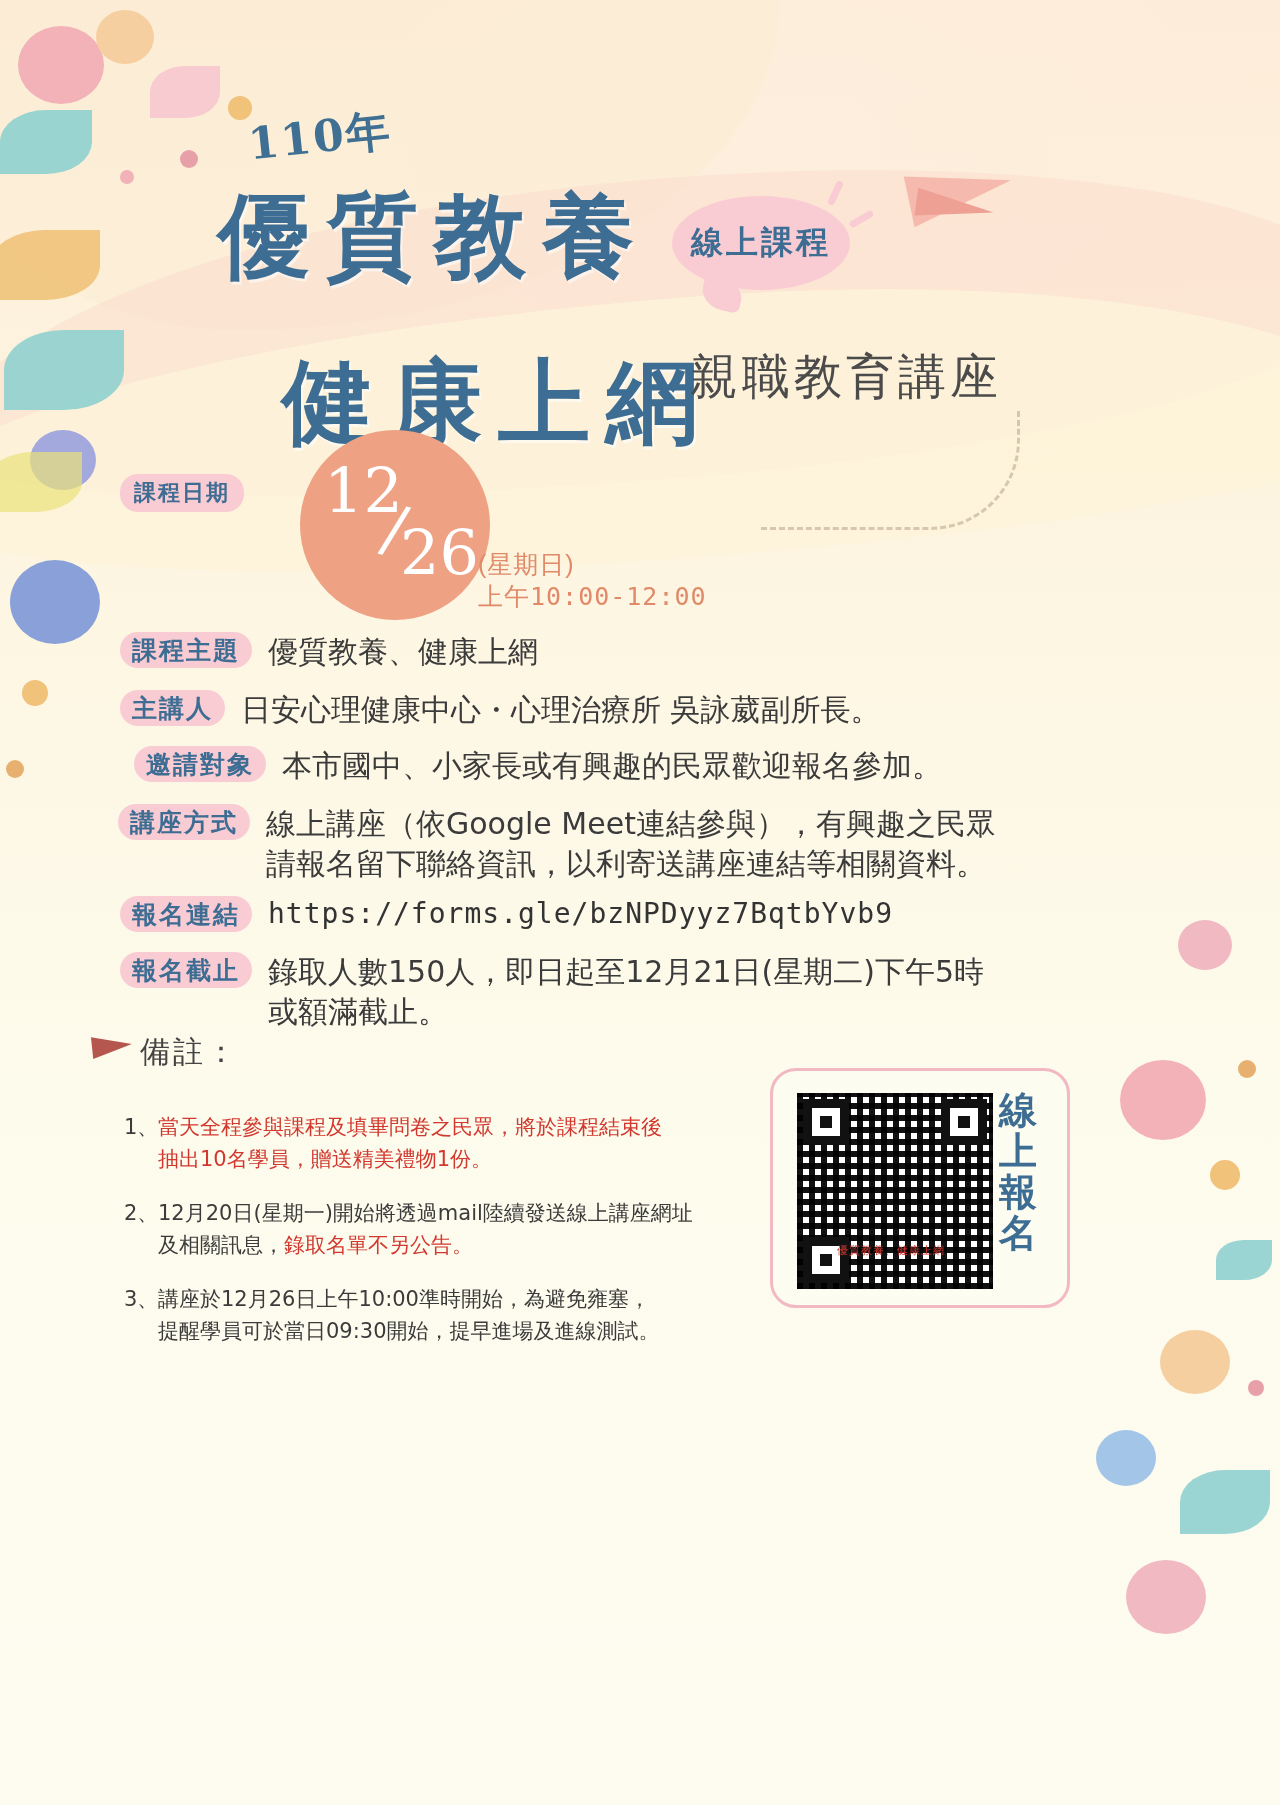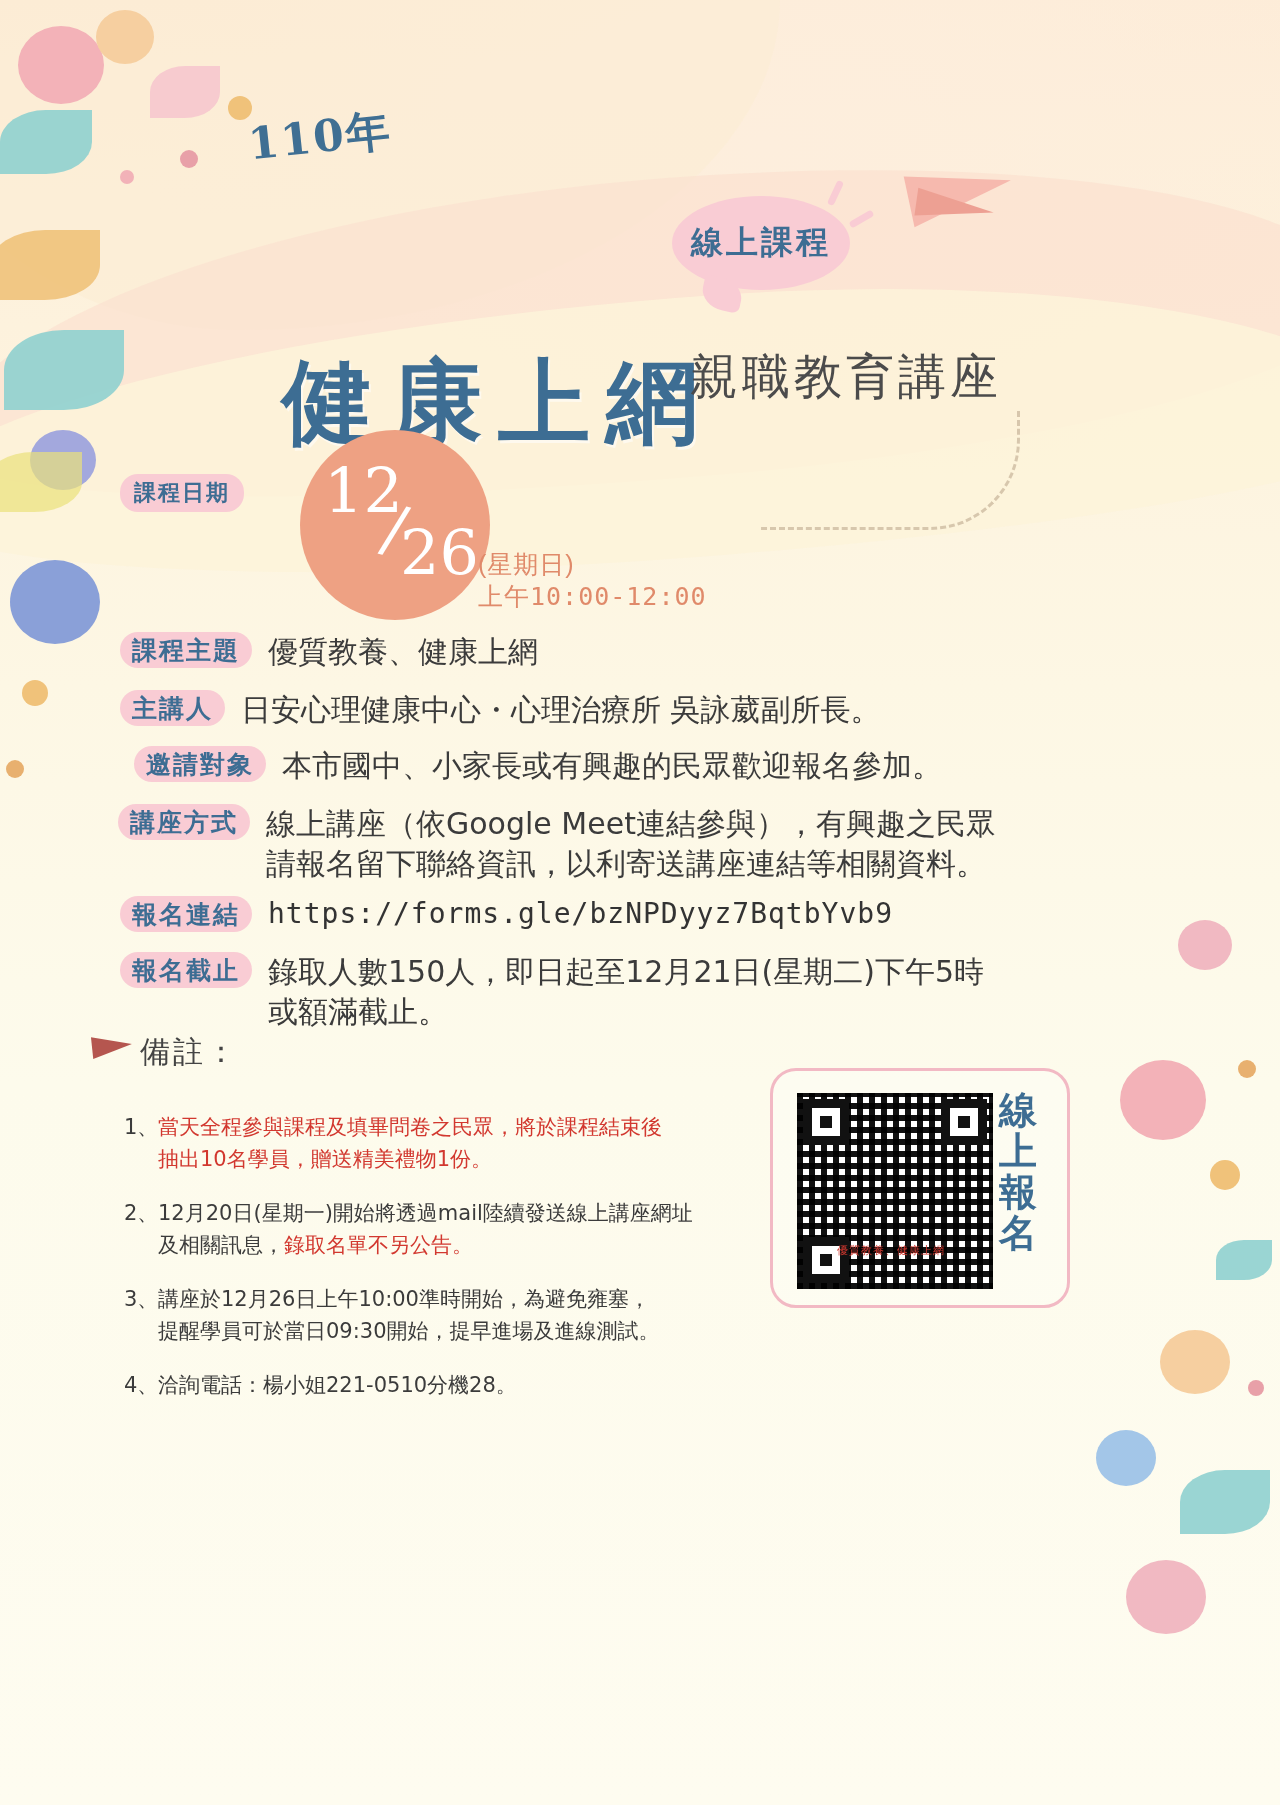--- a/index.html
+++ b/index.html
@@ -273,20 +273,21 @@
     <div class="petal" style="left:1096px;top:1430px;width:60px;height:56px;background:#a3c6e8;"></div>
     <div class="leaf" style="left:1180px;top:1470px;width:90px;height:64px;background:#8fd0cf;"></div>
     <div class="petal" style="left:1126px;top:1560px;width:80px;height:74px;background:#f1b9c2;"></div>
     <div class="petal" style="left:1238px;top:1060px;width:18px;height:18px;background:#e8b06f;"></div>
     <div class="petal" style="left:1248px;top:1380px;width:16px;height:16px;background:#e8a0a8;"></div>
   </div>
 
   <div class="content">
 
     <div class="year">110年</div>
+    <div class="title1">優質教養</div>
     <div class="title2">健康上網</div>
     <div class="subtitle">親職教育講座</div>
 
     <div class="bubble">
       <span>線上課程</span>
     </div>
     <div class="bubble-spark" style="left:832px;top:180px;transform:rotate(25deg);"></div>
     <div class="bubble-spark" style="left:858px;top:206px;transform:rotate(60deg);"></div>
 
     <div class="plane">
@@ -352,23 +353,20 @@
     <div class="note n2">
       <div><span class="num">2、</span><span>12月20日(星期一)開始將透過mail陸續發送線上講座網址</span></div>
       <div><span class="ind"></span><span>及相關訊息，</span><span class="red">錄取名單不另公告。</span></div>
     </div>
 
     <div class="note n3">
       <div><span class="num">3、</span><span>講座於12月26日上午10:00準時開始，為避免雍塞，</span></div>
       <div><span class="ind"></span><span>提醒學員可於當日09:30開始，提早進場及進線測試。</span></div>
     </div>
 
-    <div class="note n4">
-      <div><span class="num">4、</span><span>洽詢電話：楊小姐221-0510分機28。</span></div>
-    </div>
 
     <div class="qr-box">
       <div class="qr-main qrpat">
         <div class="finder" style="left:6px;top:6px;"></div>
         <div class="finder" style="right:6px;top:6px;"></div>
         <div class="finder" style="left:6px;bottom:6px;"></div>
         <div class="qr-caption-in">優質教養、健康上網</div>
       </div>
       <div class="qr-label-v">線上報名</div>
     </div>

